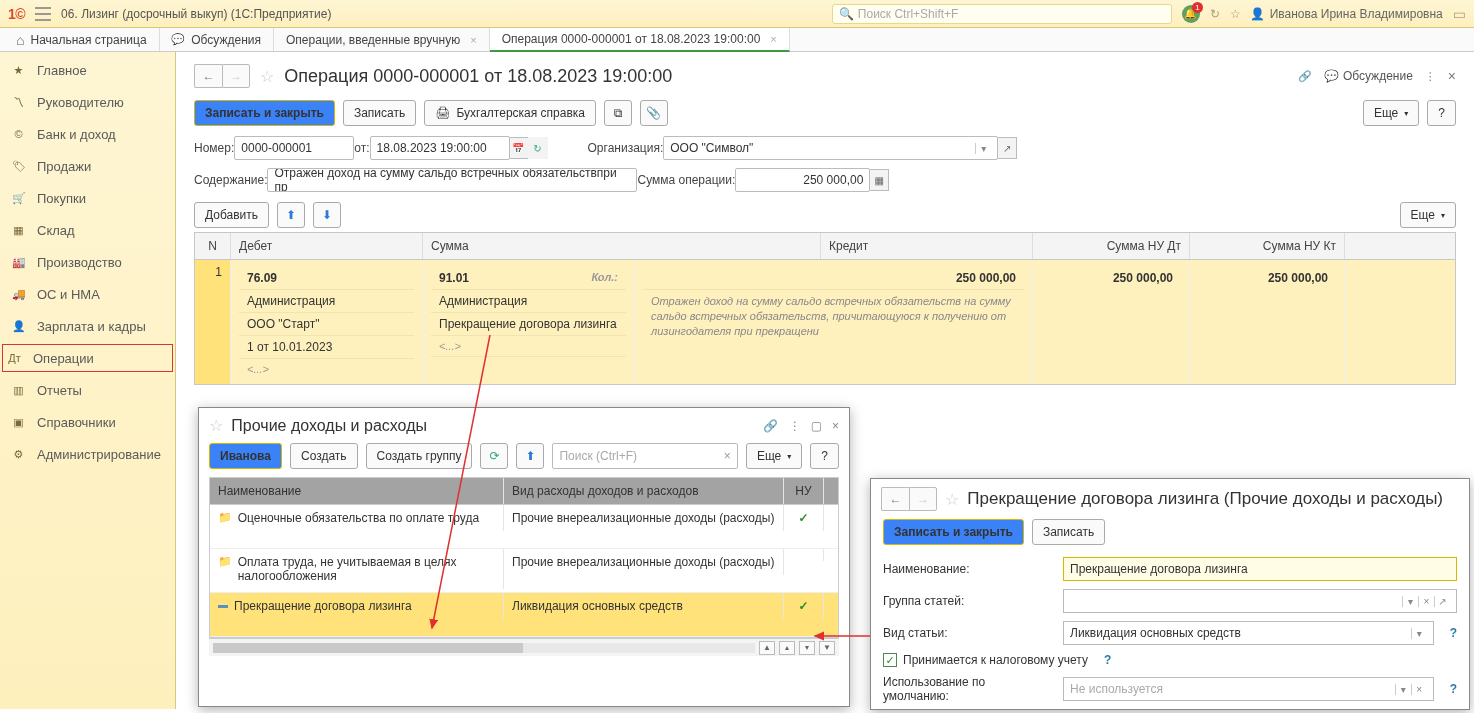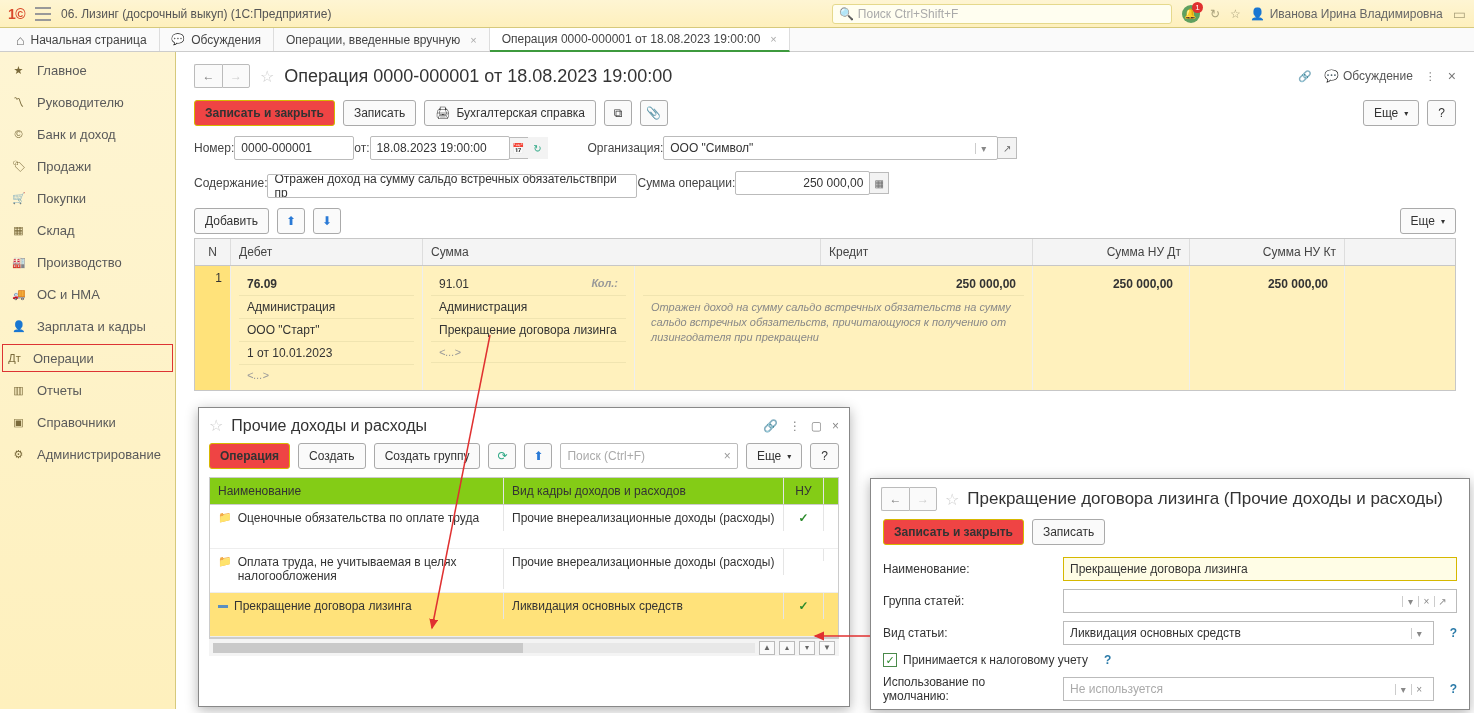--- a/index.html
+++ b/index.html
@@ -41,32 +41,32 @@
 .nav-btn { width: 28px; height: 24px; border: 1px solid #bbb; background: #fafafa; border-radius: 2px; display: flex; align-items: center; justify-content: center; color: #777; cursor: pointer; }
 .nav-btn.group-l { border-radius: 2px 0 0 2px; border-right: none; }
 .nav-btn.group-r { border-radius: 0 2px 2px 0; }
 .star { color: #ccc; font-size: 16px; cursor: pointer; }
 .form-title { font-size: 18px; color: #333; font-weight: 400; }
 .form-head .right { margin-left: auto; display: flex; gap: 12px; align-items: center; color: #666; }
 
 
 .toolbar { display: flex; gap: 8px; align-items: center; margin-bottom: 10px; }
 .btn { height: 26px; border: 1px solid #aaa; background: #fafafa; border-radius: 3px; padding: 0 10px; display: flex; align-items: center; gap: 6px; cursor: pointer; font-size: 12px; color: #333; }
-.btn.yellow { background: #ef4444; border-color: #d6b800; font-weight: bold; }
+.btn.yellow { background: #3b82f6; border-color: #d6b800; font-weight: bold; }
 .btn.icon-only { padding: 0; width: 28px; justify-content: center; }
 .toolbar .right { margin-left: auto; display: flex; gap: 8px; }
 
 
 .fields { display: flex; align-items: center; margin-bottom: 8px; flex-wrap: wrap; }
 .lbl { color: #444; white-space: nowrap; }
 .input { height: 24px; border: 1px solid #bbb; background: #fff; padding: 0 6px; display: flex; align-items: center; border-radius: 2px; }
 .input.num { width: 120px; }
 .input.date { width: 140px; }
 .input.org { width: 335px; justify-content: space-between; }
-.input.desc { width: 370px; overflow: hidden; margin-top: 6px; }
+.input.desc { width: 370px; overflow: hidden; }
 .input.sum { width: 135px; text-align: right; justify-content: flex-end; }
 .smallbtn { width: 20px; height: 22px; border: 1px solid #bbb; background: #f3f3f3; margin-left: -1px; display: flex; align-items: center; justify-content: center; font-size: 10px; cursor: pointer; color: #666; }
 
 
 .tbl-toolbar { display: flex; gap: 8px; margin: 10px 0 4px; }
 .tbl-toolbar .right { margin-left: auto; }
 .grid { border: 1px solid #c7c7c7; }
 .grid .head { display: flex; background: #f4f4f4; border-bottom: 1px solid #c7c7c7; }
 .grid .head .cell { padding: 6px 8px; border-right: 1px solid #ddd; font-weight: normal; color: #444; }
 .grid .body { display: flex; }
@@ -84,21 +84,21 @@
 .italic { color: #999; font-style: italic; font-size: 11px; }
 
 
 .popup { position: absolute; background: #fff; border: 1px solid #888; box-shadow: 0 3px 12px rgba(0,0,0,0.3); }
 .popup1 { left: 198px; top: 407px; width: 652px; height: 300px; }
 .popup .phead { display: flex; align-items: center; padding: 8px 10px; gap: 8px; }
 .popup .ptitle { font-size: 16px; color: #333; }
 .popup .phead .right { margin-left: auto; display: flex; gap: 10px; color: #888; }
 .popup .ptoolbar { display: flex; gap: 8px; padding: 0 10px 8px; align-items: center; }
 .popup .pgrid { border: 1px solid #ccc; margin: 0 10px; }
-.popup .pgrid .phrow { display: flex; background: #84cc16; border-bottom: 1px solid #ccc; }
+.popup .pgrid .phrow { display: flex; background: #a3a3a3; border-bottom: 1px solid #ccc; }
 .popup .pgrid .phrow > div, .popup .pgrid .prow > div { padding: 6px 8px; border-right: 1px solid #e5e5e5; }
 .pc-name { width: 294px; display:flex; gap:6px; align-items:flex-start;}
 .pc-kind { width: 280px; }
 .pc-nu { width: 40px; text-align: center; }
 .popup .prow { display: flex; border-bottom: 1px solid #eee; cursor: pointer; min-height: 44px; align-items: flex-start; }
 .popup .prow.sel { background: #ffe27a; }
 .green-check { color: #2a8a2a; font-weight: bold; }
 .folder-ic { color: #c9a227; font-size: 11px; }
 .item-ic { color: #5a8fc0; font-size: 10px; }
 .scroll-foot { height: 18px; background: #f4f4f4; border-top: 1px solid #ccc; margin: 0 10px; display: flex; align-items:center; padding: 0 4px; gap: 4px;}
@@ -333,21 +333,21 @@
         <div class="cell col-n" style="text-align:right;background:#ffe27a">1</div>
         <div class="cell col-d multi">
           <div>76.09</div>
           <div>Администрация</div>
           <div>ООО "Старт"</div>
           <div>1 от 10.01.2023</div>
           <div class="italic">&lt;...&gt;</div>
         </div>
         <div class="cell col-k multi">
           <div style="display:flex;justify-content:space-between">
-              <span style="font-weight:normal">91.01</span>
+              <span style="font-weight:bold">91.01</span>
               <span class="italic">Кол.:</span>
             </div>
           <div>Администрация</div>
           <div>Прекращение договора лизинга</div>
           <div class="italic">&lt;...&gt;</div>
           <div>&nbsp;</div>
         </div>
         <div class="cell col-s multi">
           <div style="text-align:right">250 000,00</div>
           <div class="italic" style="font-style:italic;color:#888;line-height:1.35">Отражен доход на сумму сальдо встречных обязательств на сумму сальдо встречных обязательств, причитающуюся к получению от лизингодателя при прекращени</div>
@@ -369,21 +369,21 @@
     <span class="ptitle">Прочие доходы и расходы</span>
     <div class="right">
       <span>🔗</span>
       <span>⋮</span>
       <span>▢</span>
       <span>×</span>
     </div>
   </div>
   <div class="ptoolbar">
     <div class="btn yellow">
-        <span>Операция</span>
+        <span>Иванова</span>
       </div>
     <div class="btn">
         <span>Создать</span>
       </div>
     <div class="btn">
         <span>Создать группу</span>
       </div>
     <div class="btn icon-only">
         <span style="color:#3a8">⟳</span>
       </div>
@@ -398,21 +398,21 @@
         <span>Еще</span>
         <span style="font-size:8px">▾</span>
       </div>
     <div class="btn">
         <span>?</span>
       </div>
   </div>
   <div class="pgrid">
     <div class="phrow">
       <div class="pc-name">Наименование</div>
-      <div class="pc-kind">Вид кадры доходов и расходов</div>
+      <div class="pc-kind">Вид расходы доходов и расходов</div>
       <div class="pc-nu">НУ</div>
     </div>
     <div class="prow">
       <div class="pc-name">
           <span class="folder-ic">📁</span>
           <span>Оценочные обязательства по оплате труда</span>
         </div>
       <div class="pc-kind">Прочие внереализационные доходы (расходы)</div>
       <div class="pc-nu green-check">✓</div>
     </div>

